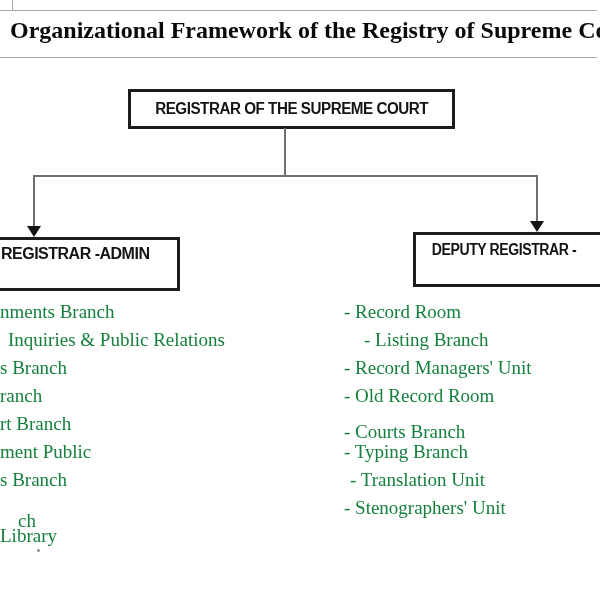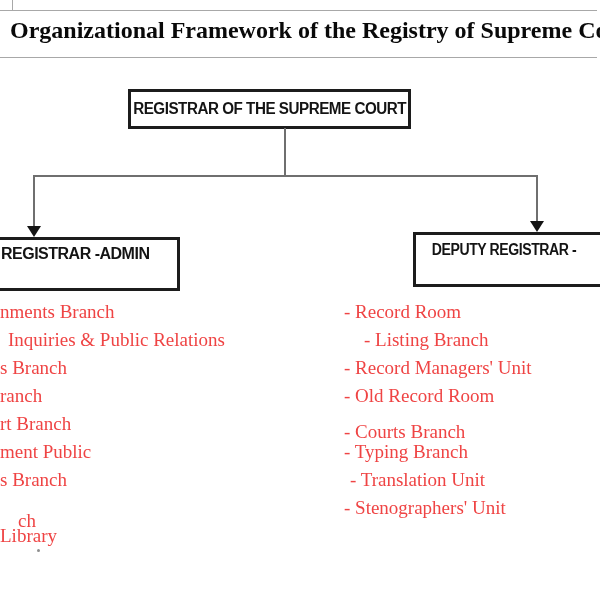--- a/index.html
+++ b/index.html
@@ -17,39 +17,39 @@
     position:absolute;left:10px;top:3px;white-space:nowrap;
     font-family:"Liberation Serif",serif;font-weight:bold;font-size:24px;color:#090909;
   }
 
   
   .box{position:absolute;border:3px solid #1c1c1c;background:#ffffff;box-sizing:border-box;}
   .box-label{
     font-weight:bold;font-size:16px;letter-spacing:-0.5px;color:#141414;
     white-space:nowrap;display:block;
   }
-  .root-box{left:128px;top:89px;width:283px;height:40px;display:flex;align-items:center;justify-content:center;}
+  .root-box{left:128px;top:89px;width:327px;height:40px;display:flex;align-items:center;justify-content:center;}
   .root-box .box-label{transform:scaleX(0.95);transform-origin:center;}
   .left-box{left:-70px;top:237px;width:250px;height:54px;}
   .left-box .box-label{padding:5px 0 0 68px;}
   .right-box{left:413px;top:232px;width:212px;height:55px;}
   .right-box .box-label{padding:6px 0 0 18px;transform:scaleX(0.88);transform-origin:left;}
 
   
   .conn{position:absolute;background:#6f6f6f;}
   .arrow{
     position:absolute;width:0;height:0;
     border-left:7px solid transparent;border-right:7px solid transparent;
     border-top:11px solid #141414;
   }
 
   
   .row{
     position:absolute;white-space:nowrap;
-    font-family:"Liberation Serif",serif;font-size:19px;color:#ef4444;
+    font-family:"Liberation Serif",serif;font-size:19px;color:#15803d;
   }
 
   .speck{position:absolute;width:3px;height:3px;border-radius:50%;background:#8f8f8f;}
 </style>
 </head>
 <body>
 
 <div class="page">
 
   <div class="tick" style="left:12px;top:0;height:10px;"></div>

